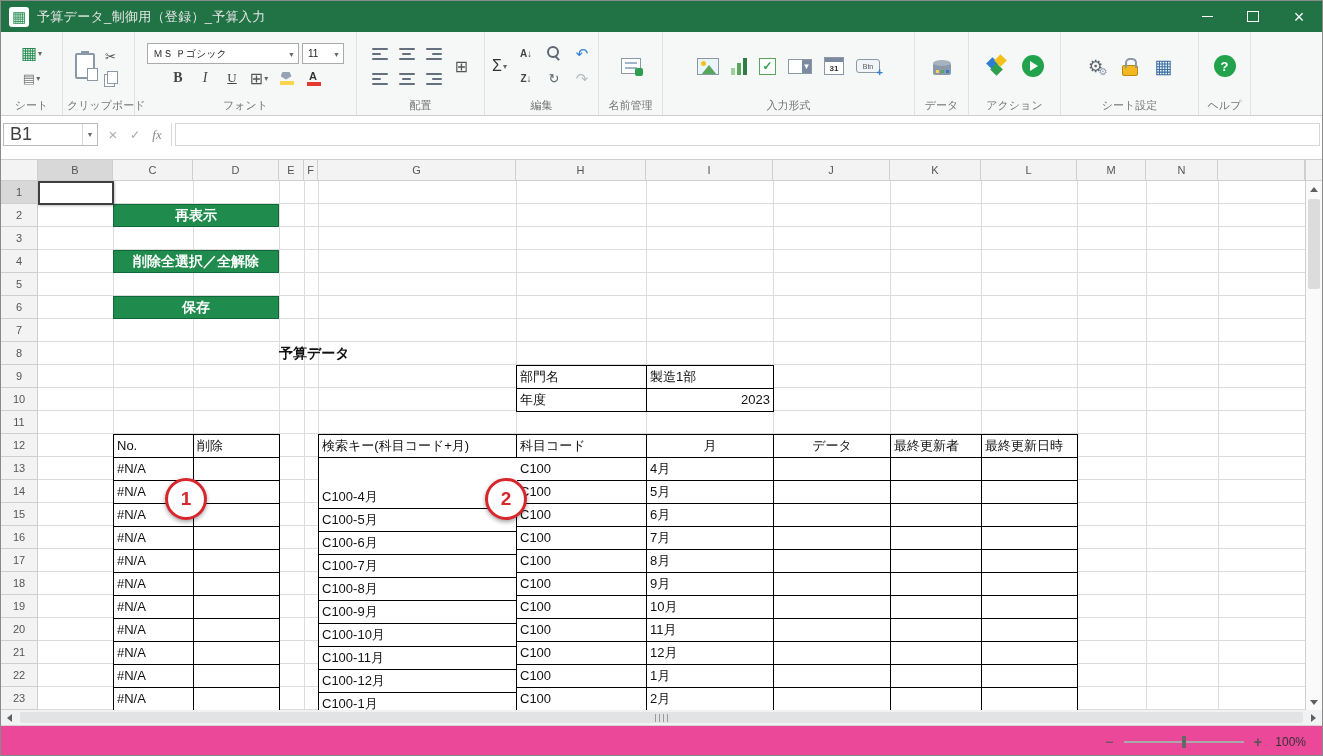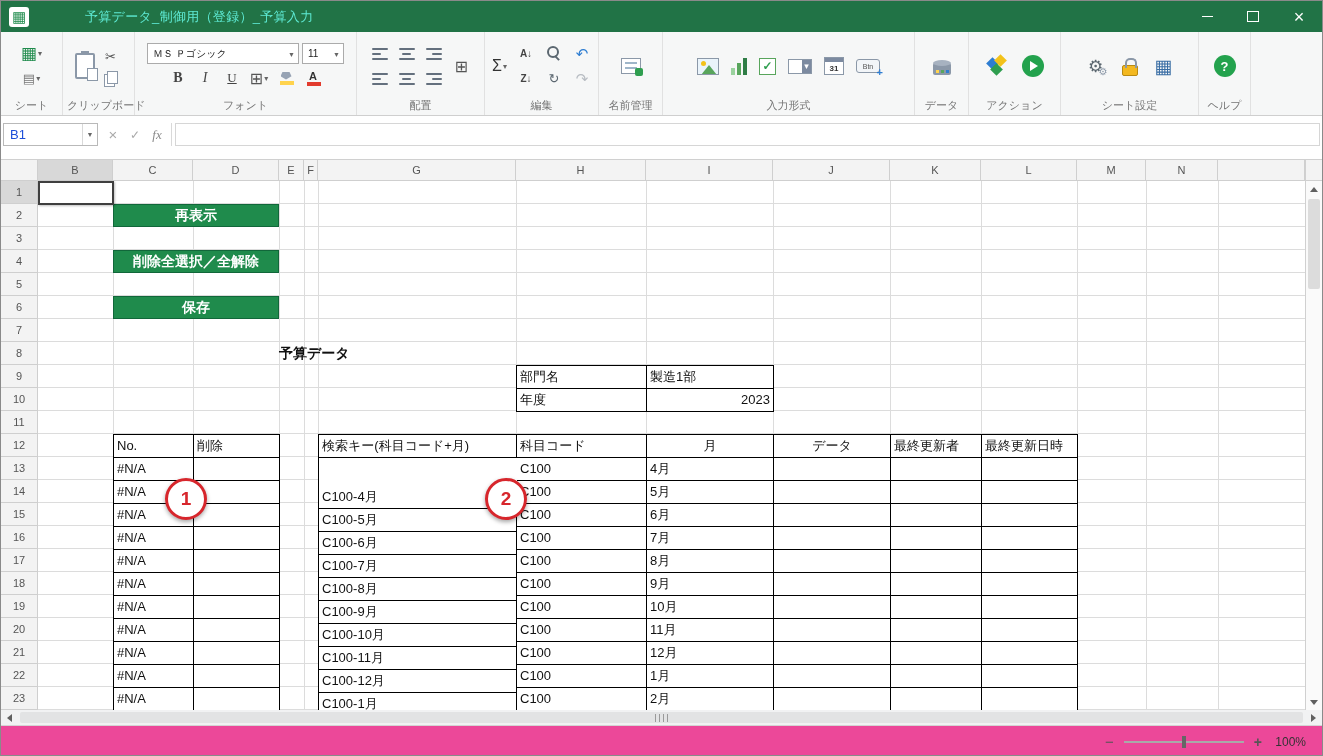--- a/index.html
+++ b/index.html
@@ -1,19 +1,19 @@
 <!DOCTYPE html>
 <html><head>
 <meta charset="utf-8">
 <style>
   html,body{margin:0;padding:0;background:#e8e8e8;font-family:"Liberation Sans",sans-serif;}
   *{box-sizing:border-box;}
   .window{position:relative;width:1323px;height:756px;background:#fff;overflow:hidden;border:1px solid #8a8a8a;}
   
-  .titlebar{height:31px;background:#217346;color:#5eead4;display:flex;align-items:center;gap:48px;}
+  .titlebar{height:31px;background:#217346;color:#e5e5e5;display:flex;align-items:center;}
   .appicon{width:20px;height:20px;background:#fff;border-radius:3px;margin:0 8px 0 8px;display:flex;align-items:center;justify-content:center;}
   .appicon::before{content:"▦";color:#1f8b4c;font-size:15px;line-height:1;}
   .title-text{font-size:13px;letter-spacing:.3px;}
   .winbtns{margin-left:auto;display:flex;height:100%;}
   .wbtn{width:46px;height:100%;display:flex;align-items:center;justify-content:center;color:#fff;}
   .wbtn.min::before{content:"";width:11px;height:1px;background:#fff;}
   .wbtn.max::before{content:"";width:10px;height:9px;border:1px solid #fff;}
   .wbtn.close::before{content:"×";font-size:18px;line-height:1;}
   
   .ribbon{height:84px;background:#f6f7f7;border-bottom:1px solid #cfcfcf;display:flex;align-items:stretch;}
@@ -94,21 +94,21 @@
   .ic-gears::before{content:"⚙";font-size:17px;color:#5b6770;}
   .ic-gears::after{content:"⚙";font-size:10px;color:#8b98a8;position:absolute;right:0;bottom:0;}
   .ic-lock{width:16px;height:11px;background:#f3b81f;border:1px solid #b98a12;border-radius:2px;margin-top:8px;}
   .ic-lock::before{content:"";position:absolute;top:-8px;left:2px;width:8px;height:8px;border:2px solid #8b98a8;border-bottom:none;border-radius:5px 5px 0 0;}
   .ic-table::before{content:"▦";font-size:19px;color:#3a6ea5;}
   .ic-help{width:22px;height:22px;border-radius:50%;background:#23a24d;color:#fff;}
   .ic-help::before{content:"?";font-weight:700;font-size:13px;}
   
   .fbar{height:43px;background:#fff;display:flex;align-items:flex-start;padding:7px 2px 0 2px;}
   .namebox{width:95px;height:23px;border:1px solid #b9b9b9;display:flex;background:#fff;}
-  .nb-text{flex:1;font-size:13px;color:#1d4ed8;display:flex;align-items:center;padding-left:6px;}
+  .nb-text{flex:1;font-size:18px;color:#404040;display:flex;align-items:center;padding-left:6px;}
   .nb-dd{width:15px;border-left:1px solid #d9d9d9;display:flex;align-items:center;justify-content:center;color:#666;}
   .nb-dd::before{content:"▼";font-size:7px;}
   .fbtns{display:flex;align-items:center;height:23px;margin-left:4px;color:#aaa;}
   .fbtn{width:22px;height:23px;display:flex;align-items:center;justify-content:center;font-size:12px;}
   .fbtn.fx-x::before{content:"×";font-size:15px;}
   .fbtn.fx-ok::before{content:"✓";}
   .fbtn.fx-fx::before{content:"fx";font-style:italic;font-family:"Liberation Serif",serif;font-size:13px;color:#8a8a8a;}
   .fsep{width:1px;height:23px;background:#d9d9d9;margin:0 3px;}
   .finput{flex:1;height:23px;border:1px solid #d6d6d6;background:#fff;}
   

